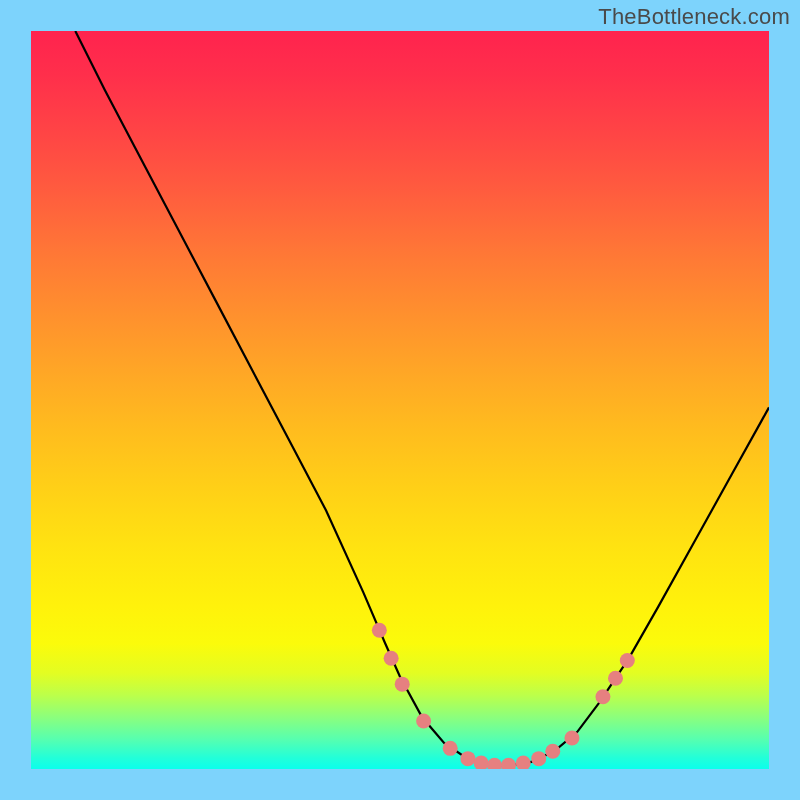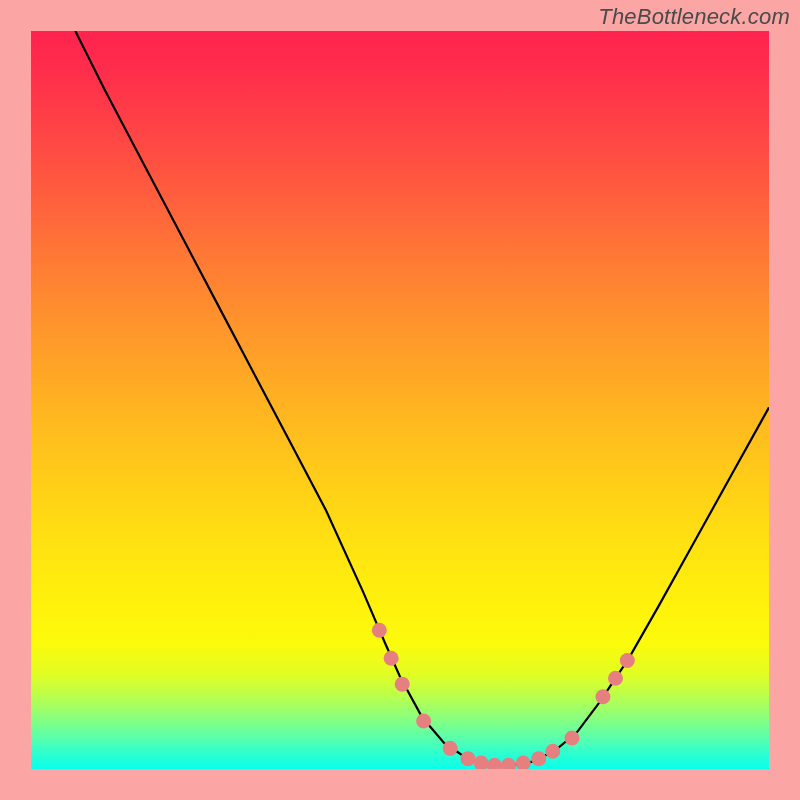--- a/index.html
+++ b/index.html
@@ -8,22 +8,21 @@
     width: 800px;
     height: 800px;
     background: #000000;
     overflow: hidden;
     font-family: Arial, Helvetica, sans-serif;
   }
   .outer {
     position: relative;
     width: 800px;
     height: 800px;
-    background: #fca5a5;
-    font-style: italic;
+    background: #7dd3fc;
   }
   .watermark {
     position: absolute;
     top: 4px;
     right: 10px;
     color: #4a4a4a;
     font-size: 22px;
     font-weight: 500;
     letter-spacing: 0.2px;
     z-index: 5;

